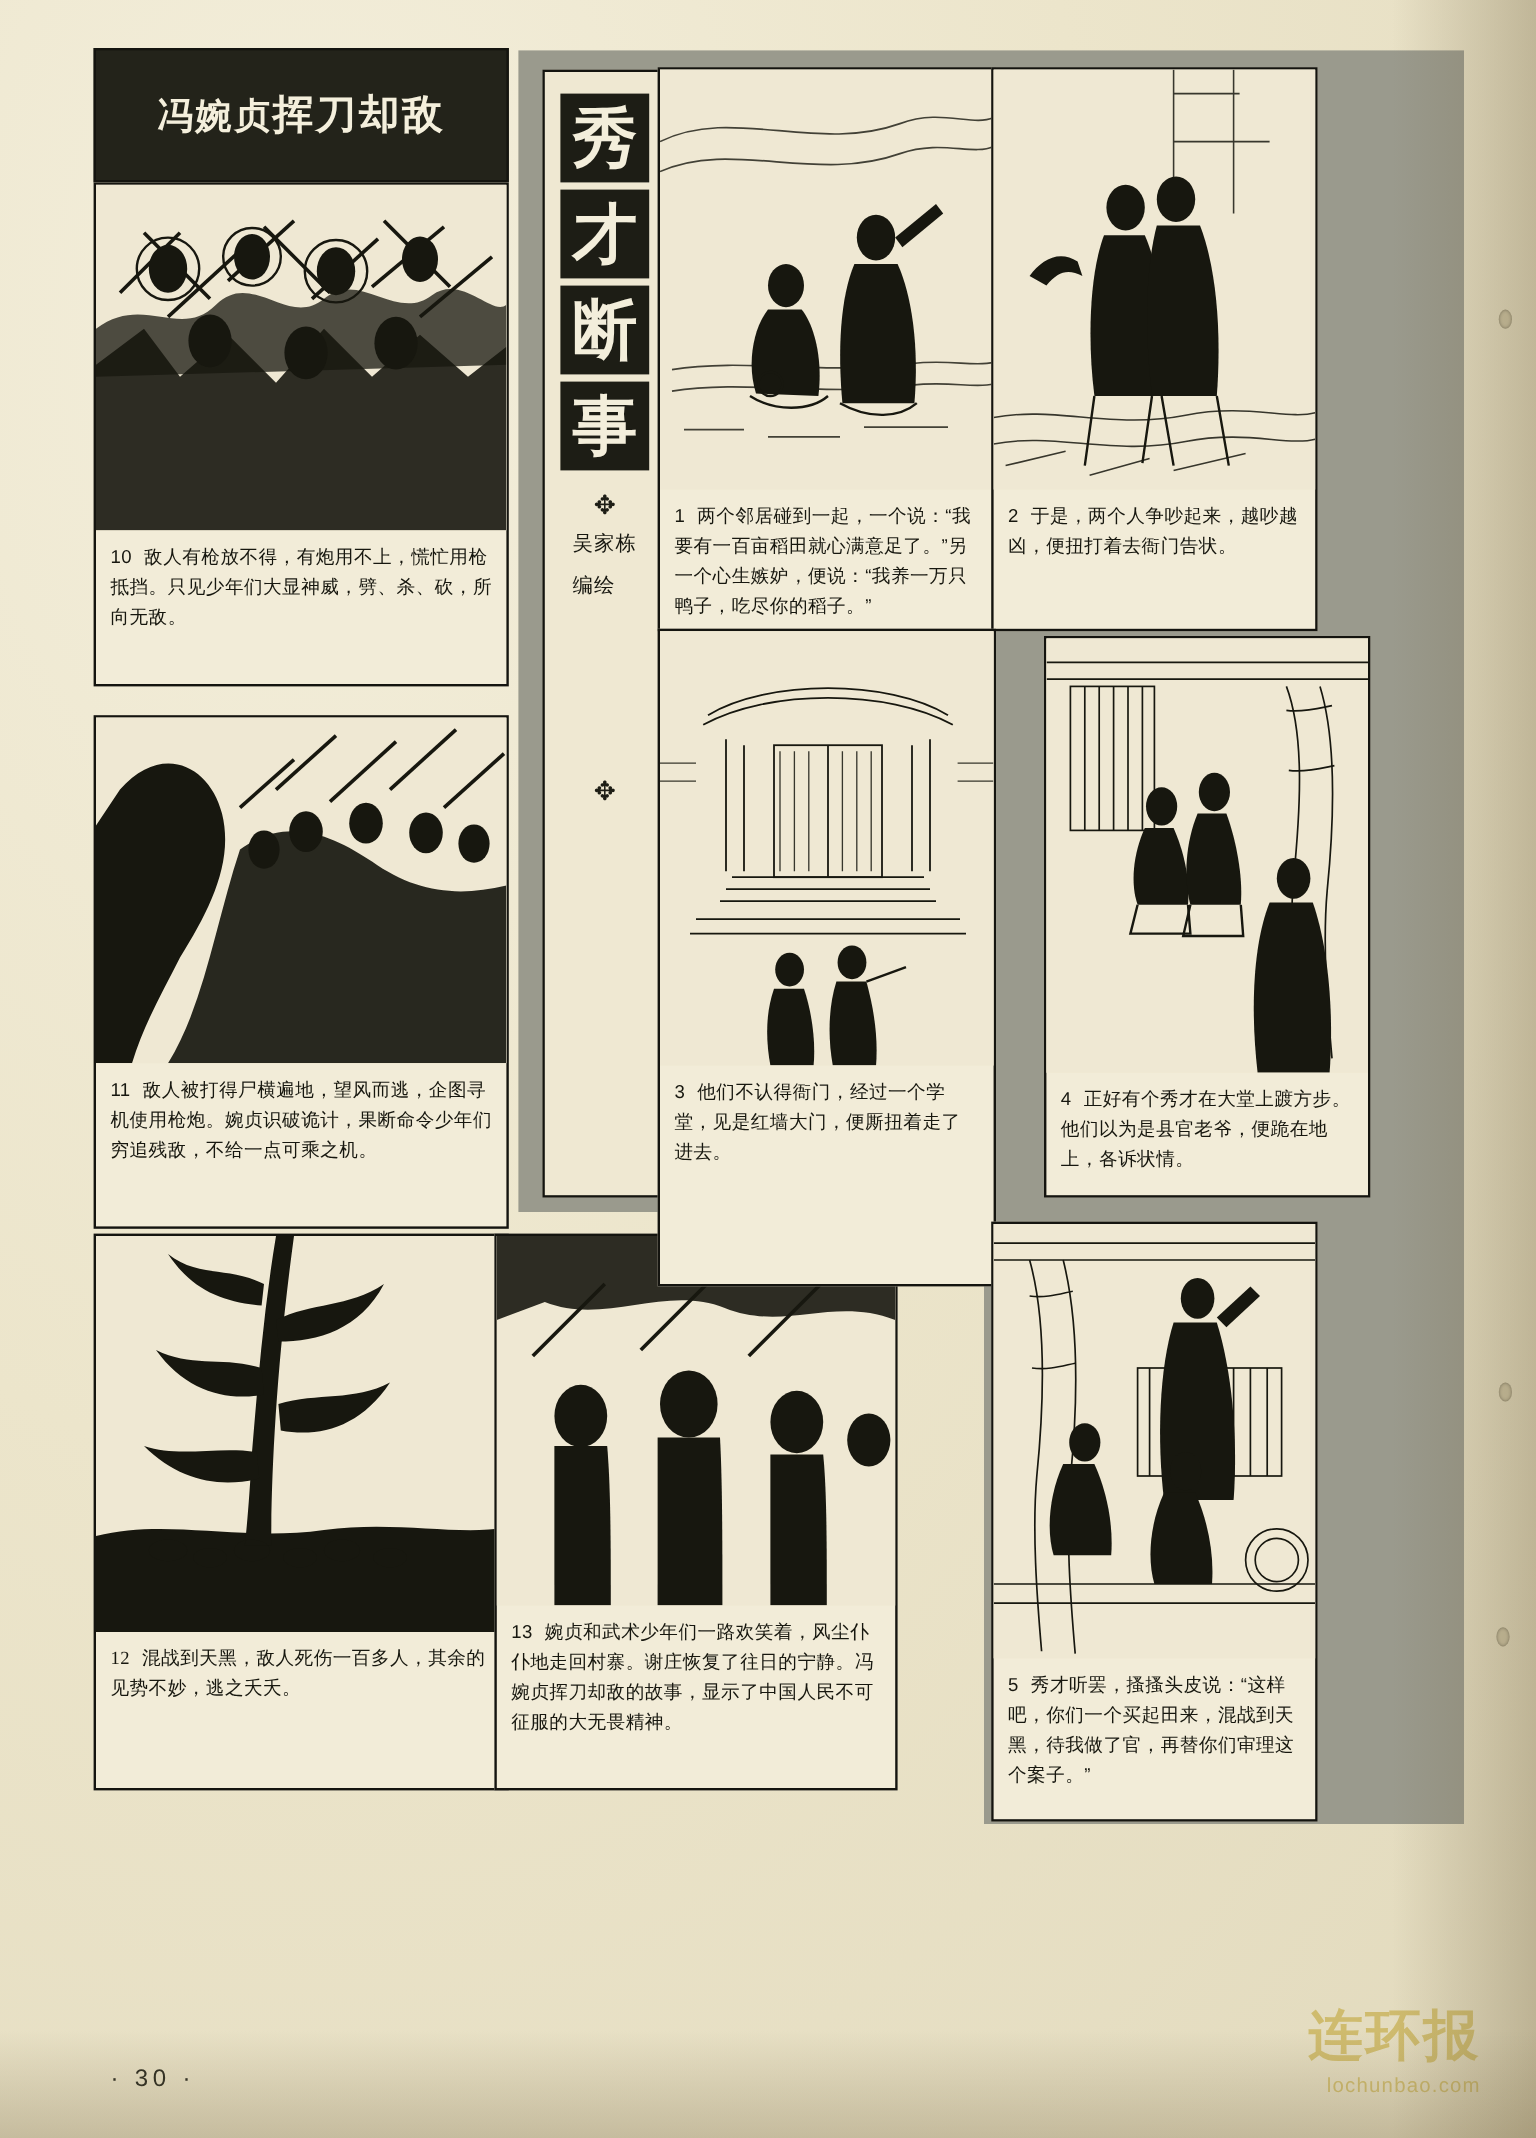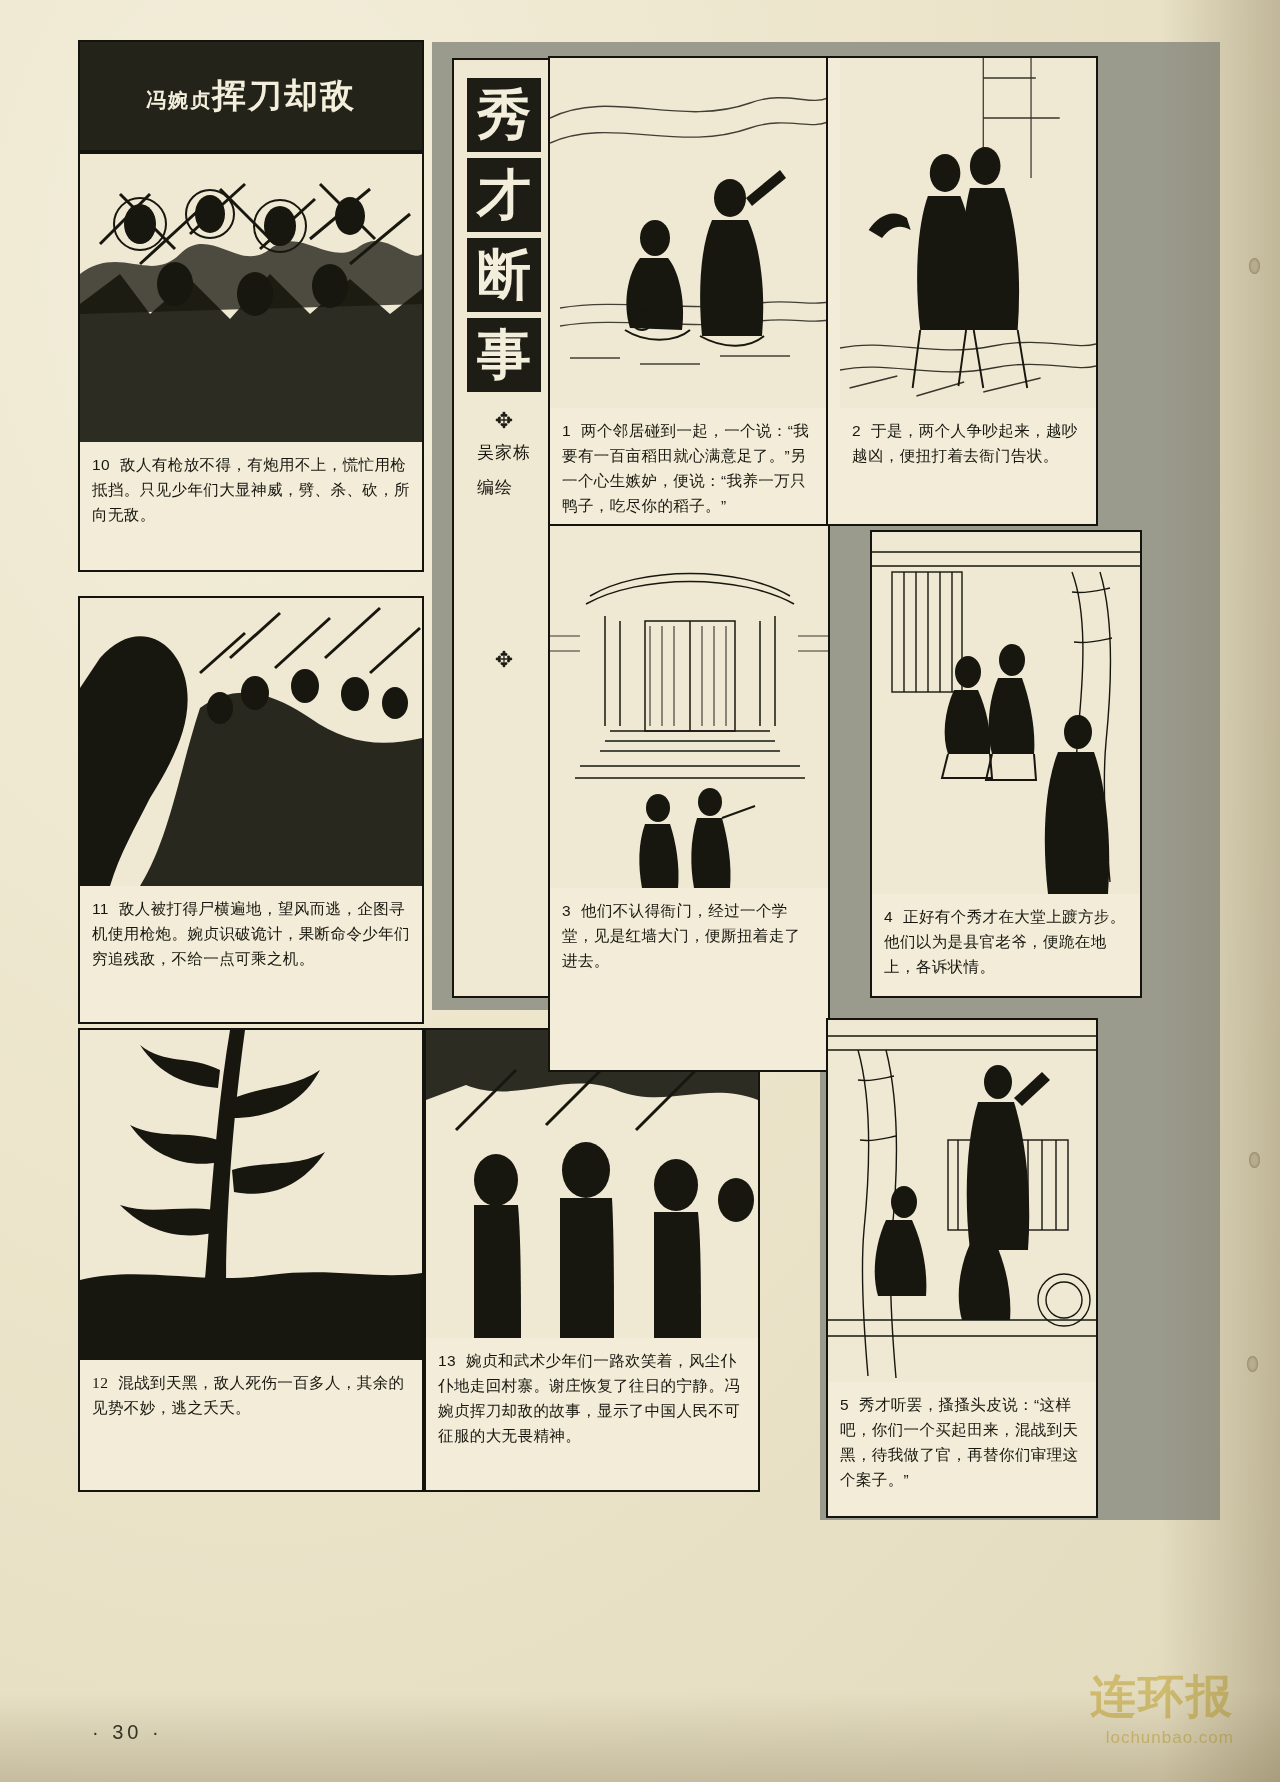--- a/index.html
+++ b/index.html
@@ -57,29 +57,29 @@
   #panel10 .art{height:288px;}
   #title-band{
     position:absolute;left:78px;top:40px;width:346px;height:112px;
     background:#23231a;border:2px solid #14140f;box-sizing:border-box;
     display:flex;align-items:center;justify-content:center;
   }
   #title-band .t{
     color:#f4efdc;font-size:34px;font-weight:bold;letter-spacing:2px;
     font-family:"DejaVu Sans", sans-serif;
   }
-  #title-band .t .small{font-size:20px;}
+  #title-band .t .small{font-size:30px;}
 
   #panel11{left:78px;top:596px;width:346px;height:428px;}
   #panel11 .art{height:288px;}
 
   #panel12{left:78px;top:1028px;width:346px;height:464px;font-family:Liberation Serif, serif;}
   #panel12 .art{height:330px;}
 
-  #panel13{left:424px;top:1028px;width:336px;height:464px;}
+  #panel13{left:412px;top:1028px;width:336px;height:464px;}
   #panel13 .art{height:308px;}
 
   
   #gray-block{
     position:absolute;left:432px;top:42px;width:788px;height:968px;
     background:#9a9a8d;
   }
   #gray-block2{
     position:absolute;left:820px;top:1010px;width:400px;height:510px;
     background:#9a9a8d;
@@ -106,21 +106,21 @@
   #vauthor{
     margin-top:4px;font-size:17px;color:#16160f;text-align:left;
     line-height:1.25;letter-spacing:1px;
   }
   #vauthor .nm{display:block;}
   #vauthor .role{display:block;margin-top:14px;}
 
   
   #panel1{left:548px;top:56px;width:282px;height:470px;background:#f2ecd8;}
   #panel1 .art{height:350px;}
-  #panel2{left:826px;top:56px;width:272px;height:470px;background:#f2ecd8;padding-left:12px;}
+  #panel2{left:826px;top:56px;width:272px;height:470px;background:#f2ecd8;}
   #panel2 .art{height:350px;}
 
   #panel3{left:548px;top:524px;width:282px;height:548px;}
   #panel3 .art{height:362px;}
   #panel4{left:870px;top:530px;width:272px;height:468px;}
   #panel4 .art{height:362px;}
 
   #panel5{left:826px;top:1018px;width:272px;height:500px;}
   #panel5 .art{height:362px;}
 

